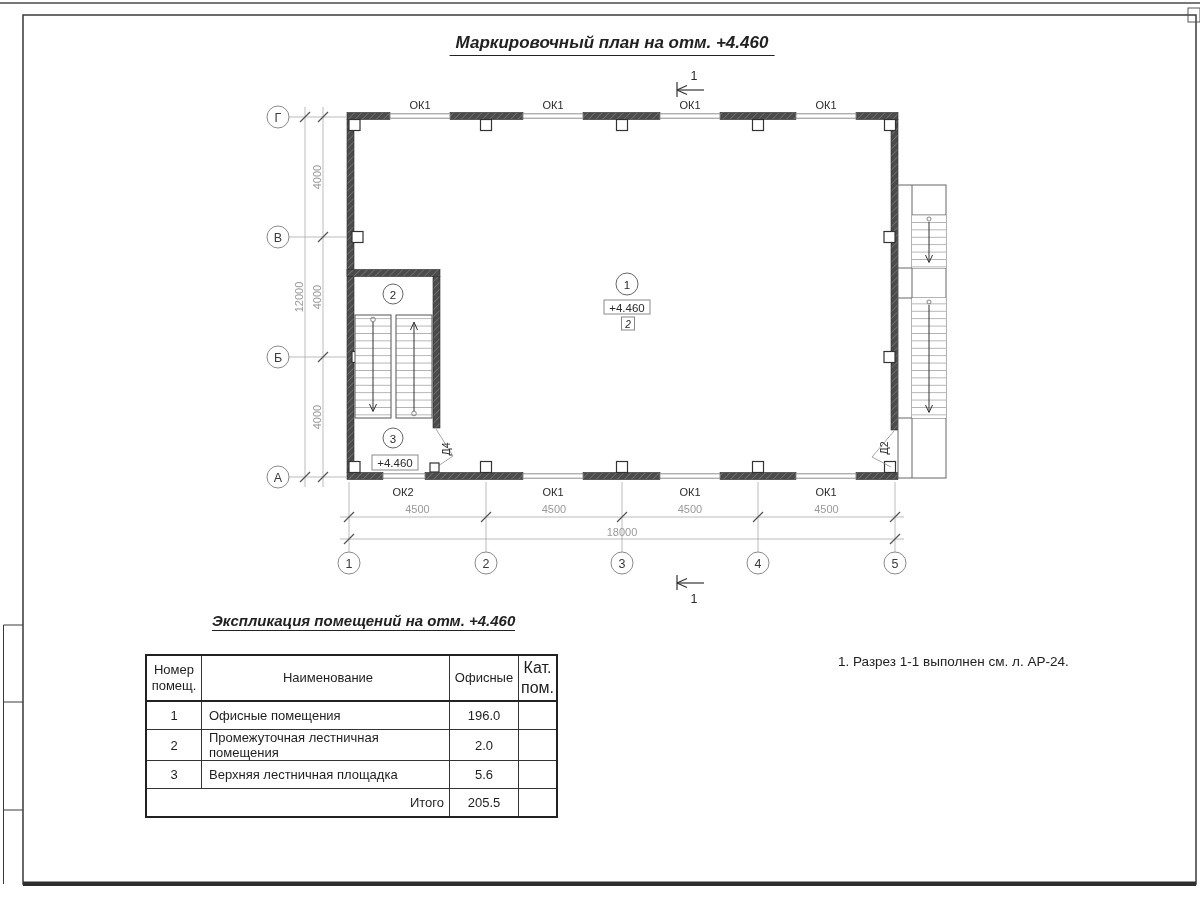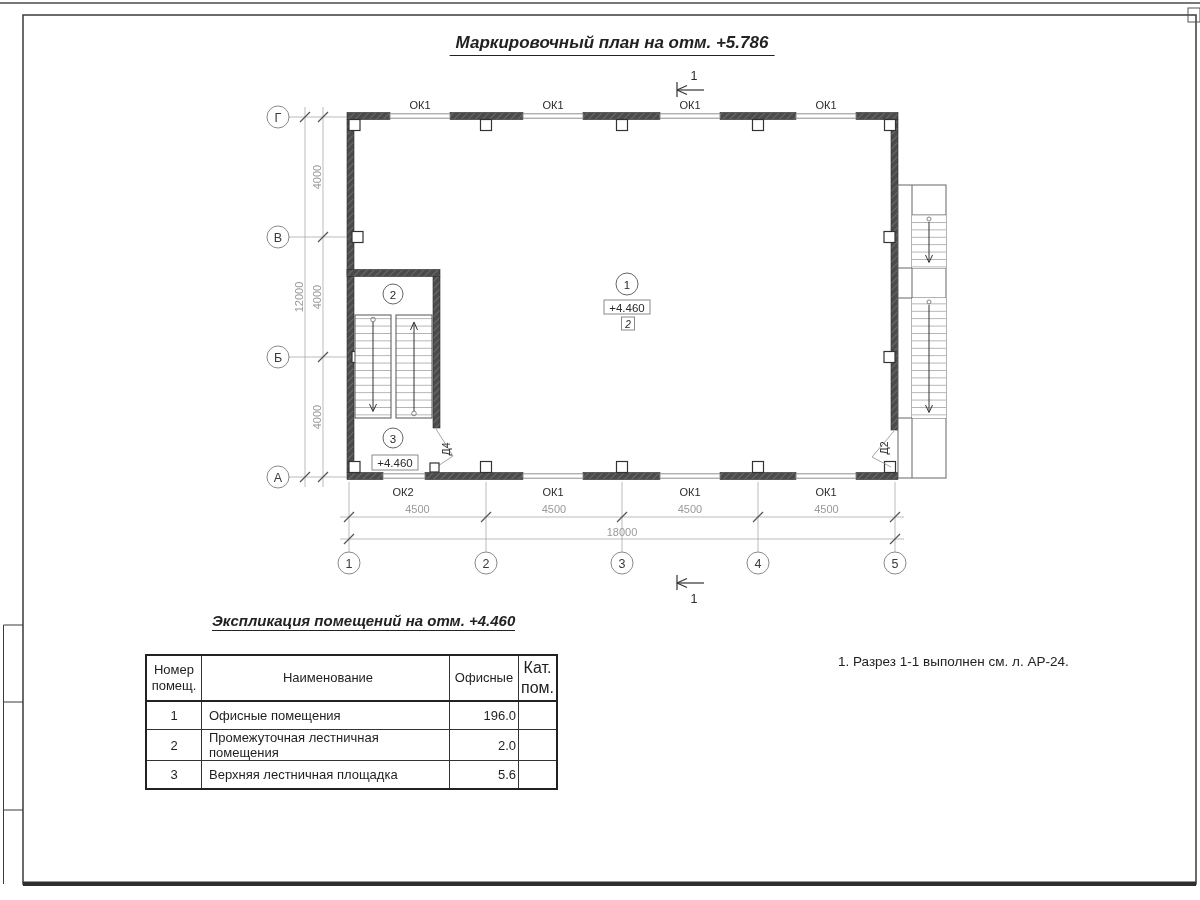--- a/index.html
+++ b/index.html
@@ -32,21 +32,21 @@
   #note{top:654px;left:838px;font-size:13.5px;white-space:nowrap;}
   #schedule{top:654px;left:145px;border-collapse:collapse;table-layout:fixed;
       font-size:13px;color:#1e1e1e;}
   #schedule,#schedule td,#schedule th{border:1.4px solid #333;}
   #schedule th{font-weight:normal;white-space:pre-line;vertical-align:middle;text-align:center;
       height:44px;line-height:1.25;border-bottom:2.2px solid #222;padding:0 2px;}
   #schedule td{height:27px;vertical-align:middle;padding:0 2px;}
   #schedule{border:2.2px solid #222;}
   .c-num{width:50px;text-align:center;}
   .c-name{width:238px;text-align:left;padding-left:7px !important;}
-  .c-area{width:64px;text-align:right;}
+  .c-area{width:64px;text-align:center;}
   .c-cat{width:26px;text-align:center;font-size:16px;}
   .c-total{text-align:right;padding-right:5px !important;}
 </style>
 </head>
 <body>
 
 <div id="sheet">
 
 <svg id="plan-svg" width="1200" height="900" viewBox="0 0 1200 900">
   <defs>
@@ -258,21 +258,21 @@
     <text class="marktext" x="393" y="294.5" text-anchor="middle">2</text>
   </g>
   <g>
     <circle cx="393" cy="438" r="10" fill="#fff" stroke="#666" stroke-width="1"></circle>
     <text class="marktext" x="393" y="438.5" text-anchor="middle">3</text>
     <rect class="mkbox" x="372" y="455" width="46" height="15"></rect>
     <text class="marktext" x="395" y="463" text-anchor="middle">+4.460</text>
   </g>
 </svg>
 
-<div class="overlay" id="main-title">Маркировочный план на отм. +5.786</div>
+<div class="overlay" id="main-title">Маркировочный план на отм. +4.460</div>
 <div class="overlay" id="schedule-title">Экспликация помещений на отм. +4.460</div>
 <div class="overlay" id="note">1. Разрез 1-1 выполнен см. л. АР-24.</div>
 
 <table class="overlay" id="schedule">
   <thead>
     <tr>
       <th class="c-num">Номер
 помещ.</th>
       <th class="c-name">Наименование</th>
       <th class="c-area">Офисные</th>
@@ -292,16 +292,21 @@
       <td class="c-name">Промежуточная лестничная помещения</td>
       <td class="c-area">2.0</td>
       <td class="c-cat"></td>
     </tr>
     <tr>
       <td class="c-num">3</td>
       <td class="c-name">Верхняя лестничная площадка</td>
       <td class="c-area">5.6</td>
       <td class="c-cat"></td>
     </tr>
+    <tr>
+      <td class="c-total" colspan="2">Итого</td>
+      <td class="c-area">205.5</td>
+      <td class="c-cat"></td>
+    </tr>
   </tbody>
 </table>
 
 </div>
 
 </body></html>

